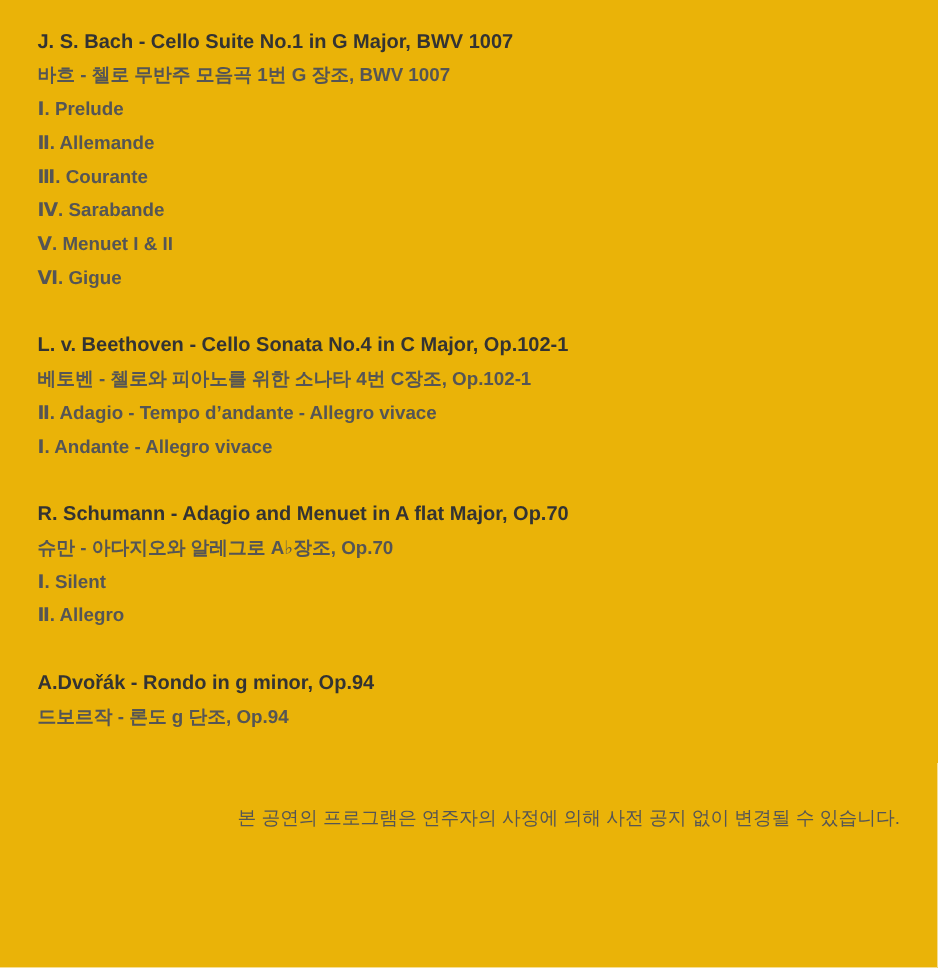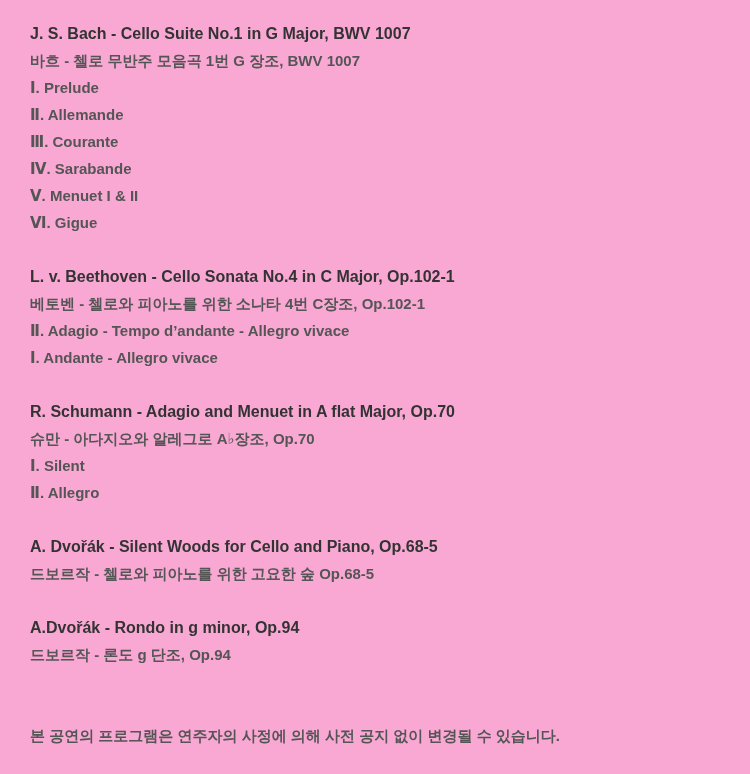--- a/index.html
+++ b/index.html
@@ -5,21 +5,21 @@
   html, body {
     margin: 0;
     padding: 0;
     background: #ffffff;
   }
   .page {
     width: 750px;
     height: 774px;
     box-sizing: border-box;
     padding: 20px 30px 0 30px;
-    background: #f9a8d4;
+    background: #eab308;
     font-family: "Liberation Sans", "DejaVu Sans", sans-serif;
     overflow: hidden;
   }
   .section {
     margin: 0 0 27px 0;
   }
   .line {
     margin: 0;
     line-height: 27px;
     white-space: nowrap;
@@ -36,24 +36,25 @@
     color: #555555;
   }
   .movement {
     font-size: 15px;
     font-weight: 700;
     color: #555555;
   }
   .program-note {
     margin: 54px 0 0 0;
     font-size: 15px;
-    font-weight: 700;
+    font-weight: 400;
     color: #555555;
     line-height: 27px;
     white-space: nowrap;
+    text-align: right;
   }
 </style>
 </head>
 <body>
 
 <div class="page">
 
   <div class="section">
     <p class="line piece-title">J. S. Bach - Cello Suite No.1 in G Major, BWV 1007</p>
     <p class="line piece-title-ko">바흐 - 첼로 무반주 모음곡 1번 G 장조, BWV 1007</p>
@@ -72,24 +73,20 @@
     <p class="line movement">Ⅰ. Andante - Allegro vivace</p>
   </div>
 
   <div class="section">
     <p class="line piece-title">R. Schumann - Adagio and Menuet in A flat Major, Op.70</p>
     <p class="line piece-title-ko">슈만 - 아다지오와 알레그로 A♭장조, Op.70</p>
     <p class="line movement">Ⅰ. Silent</p>
     <p class="line movement">Ⅱ. Allegro</p>
   </div>
 
-  <div class="section">
-    <p class="line piece-title">A. Dvořák - Silent Woods for Cello and Piano, Op.68-5</p>
-    <p class="line piece-title-ko">드보르작 - 첼로와 피아노를 위한 고요한 숲 Op.68-5</p>
-  </div>
 
   <div class="section">
     <p class="line piece-title">A.Dvořák - Rondo in g minor, Op.94</p>
     <p class="line piece-title-ko">드보르작 - 론도 g 단조, Op.94</p>
   </div>
 
   <p class="program-note">본 공연의 프로그램은 연주자의 사정에 의해 사전 공지 없이 변경될 수 있습니다.</p>
 
 </div>
 

